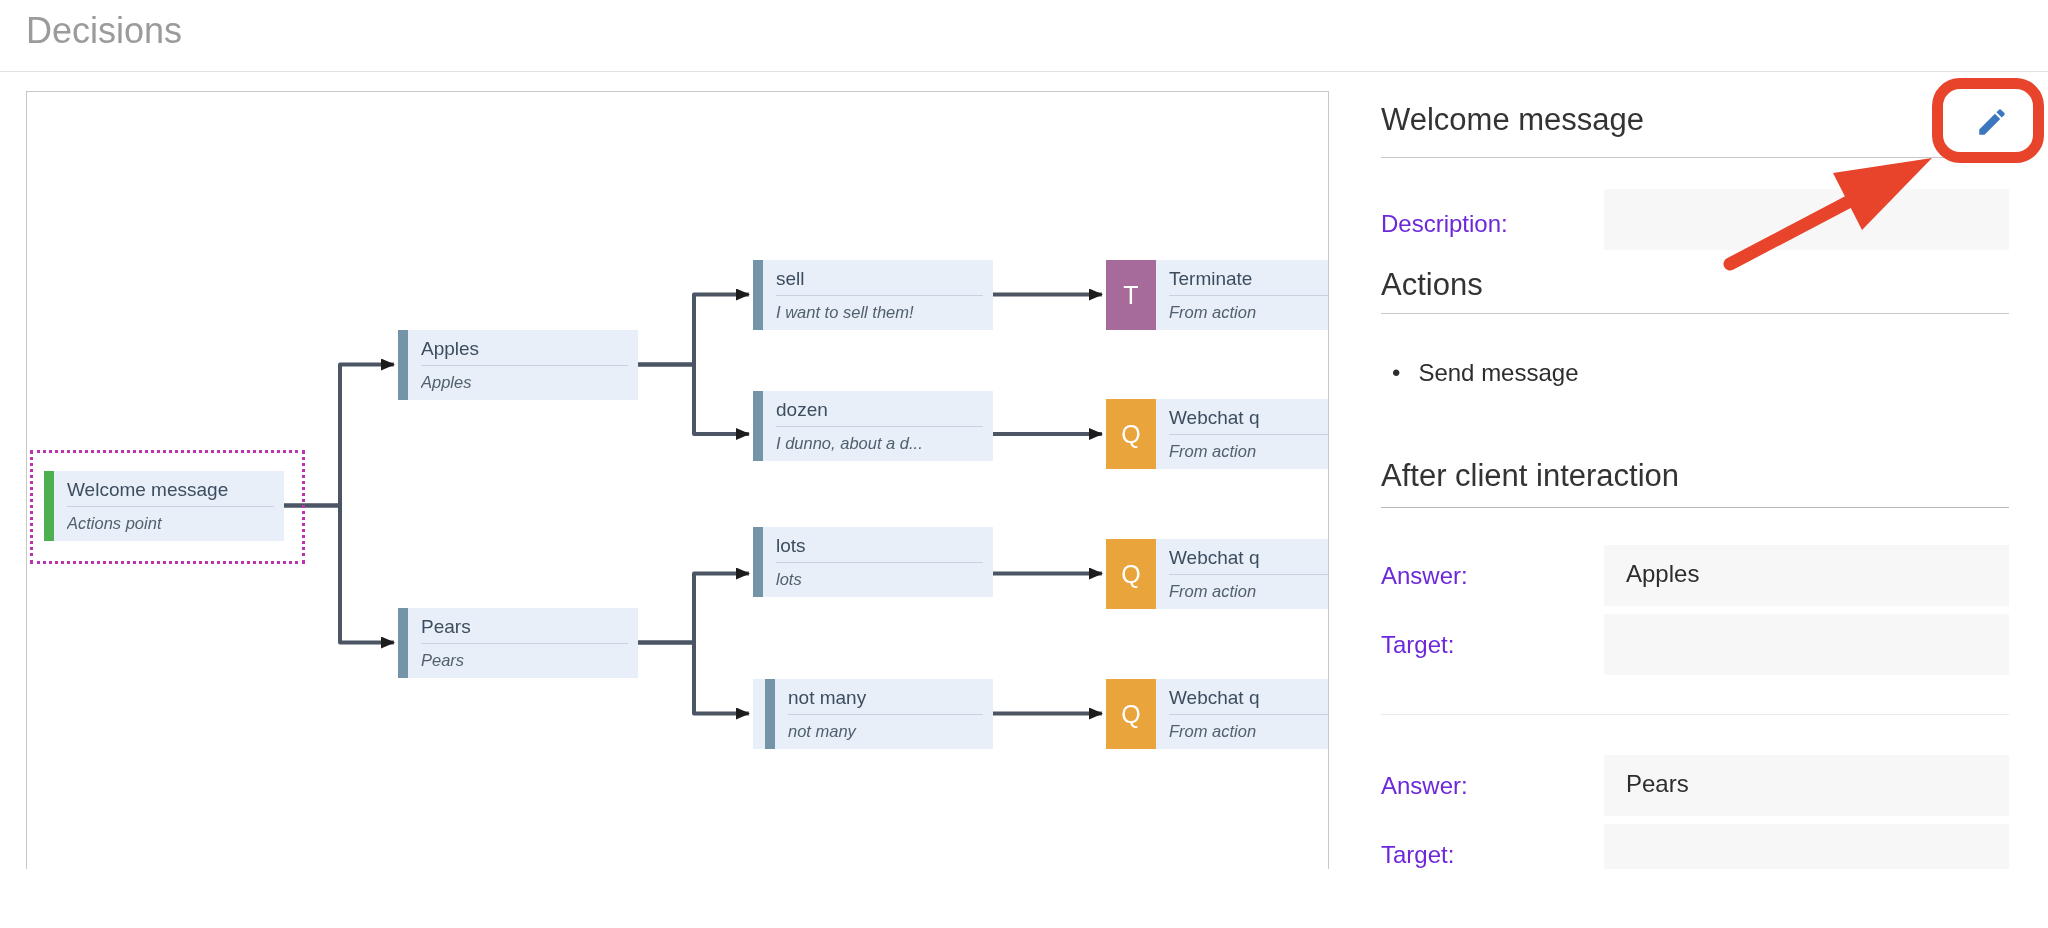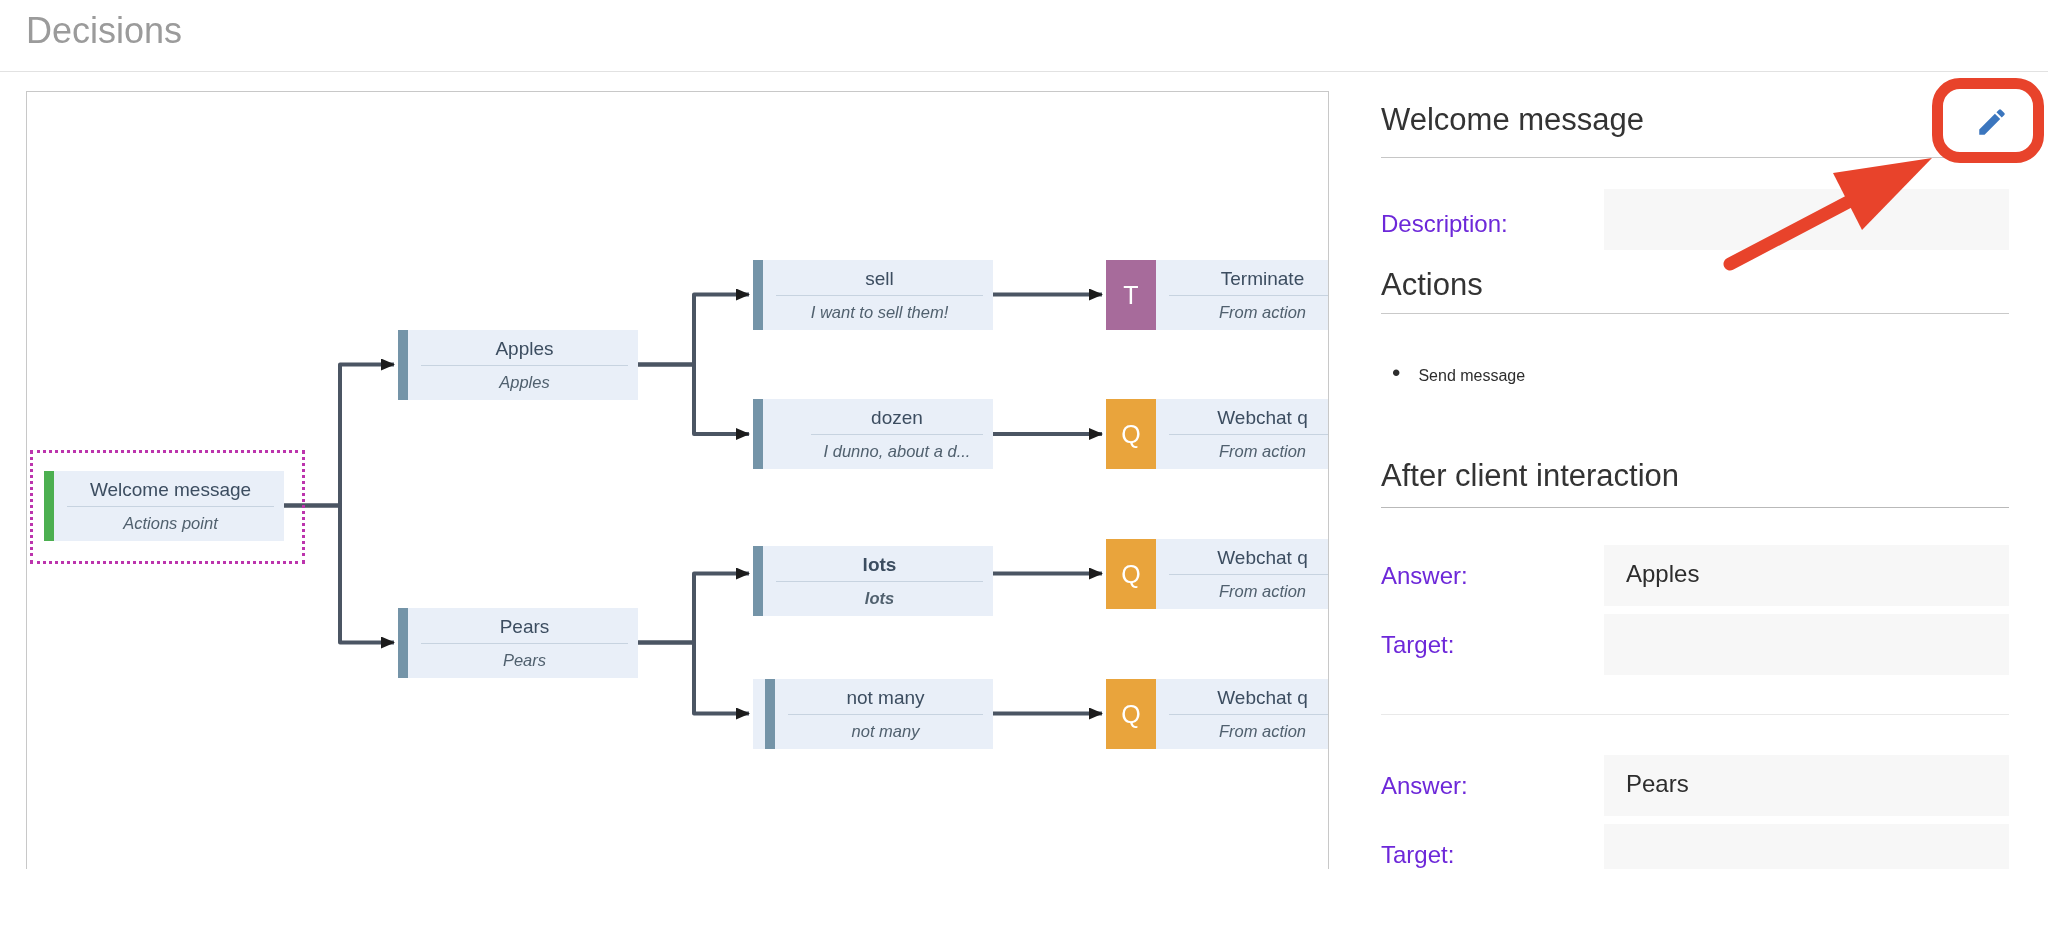--- a/index.html
+++ b/index.html
@@ -21,32 +21,32 @@
 
   .node { position:absolute; display:flex; width:240px; height:70px; background:#e9eff8; }
   .node-action { width:260px; }
   .accent-bar { width:10px; flex:0 0 10px; }
   .bar-green  { background:#4caf50; }
   .bar-blue   { background:#7494a8; }
   .badge { width:50px; flex:0 0 50px; display:flex; align-items:center; justify-content:center;
            color:#fff; font-size:25px; }
   .badge-purple { background:#a76b9b; }
   .badge-orange { background:#e9a43c; }
-  .node-content { flex:1; padding:7px 10px 0 13px; overflow:hidden;text-align:center; }
+  .node-content { flex:1; padding:7px 10px 0 13px; overflow:hidden; }
   .node-title { font-size:19px; line-height:23px; padding-bottom:5px; border-bottom:1px solid #c7d3e0;
                 color:#3c4d60; white-space:nowrap; overflow:hidden; }
   .node-subtitle { font-size:16.5px; line-height:20px; padding-top:6px; font-style:italic;
                    color:#50606e; white-space:nowrap; overflow:hidden; }
 
   .n-welcome  { left:17px;  top:379px; }
   .n-apples   { left:371px; top:238px; }
   .n-pears    { left:371px; top:516px; }
   .n-sell     { left:726px; top:168px; }
-  .n-dozen    { left:726px; top:307px;gap:35px; }
-  .n-lots     { left:726px; top:454px;font-weight:bold; }
+  .n-dozen    { left:726px; top:299px; }
+  .n-lots     { left:726px; top:435px; }
   .n-notmany  { left:726px; top:587px;padding-left:12px; }
   .n-terminate{ left:1079px; top:168px; }
   .n-webchat1 { left:1079px; top:307px; }
   .n-webchat2 { left:1079px; top:447px; }
   .n-webchat3 { left:1079px; top:587px; }
 
   
   .panel-el { position:absolute; }
   .panel-heading { font-size:31px; font-weight:400; color:#333; }
   .h-welcome { left:1381px; top:102px; }
@@ -69,21 +69,21 @@
   .b-desc { left:1604px; top:189px; }
   .b-ans1 { left:1604px; top:545px; }
   .b-tgt1 { left:1604px; top:614px; }
   .b-ans2 { left:1604px; top:755px; }
   .b-tgt2 { left:1604px; top:824px; }
   .field-value { font-size:24px; color:#2d2d2d; }
   .v-ans1 { left:1626px; top:560px; }
   .v-ans2 { left:1626px; top:770px; }
 
   .actions-list { left:1392px; top:359px; list-style:none; }
-  .actions-list li { font-size:16px; color:#2d2d2d; }
+  .actions-list li { font-size:24px; color:#2d2d2d; }
   .actions-list li::before { content:"\2022"; font-size:24px; margin-right:18px; }
 
   
   .edit-button { left:1948px; top:94px; width:88px; height:56px; background:#fff; border:none;
                  border-radius:10px; display:flex; align-items:center; justify-content:center; cursor:pointer; }
   .annotation-ring { left:1932px; top:78px; width:112px; height:85px;
                      border:11px solid #e8432b; border-radius:28px; pointer-events:none; }
   .annotation-arrow { left:0; top:0; pointer-events:none; }
 </style>
 </head>

